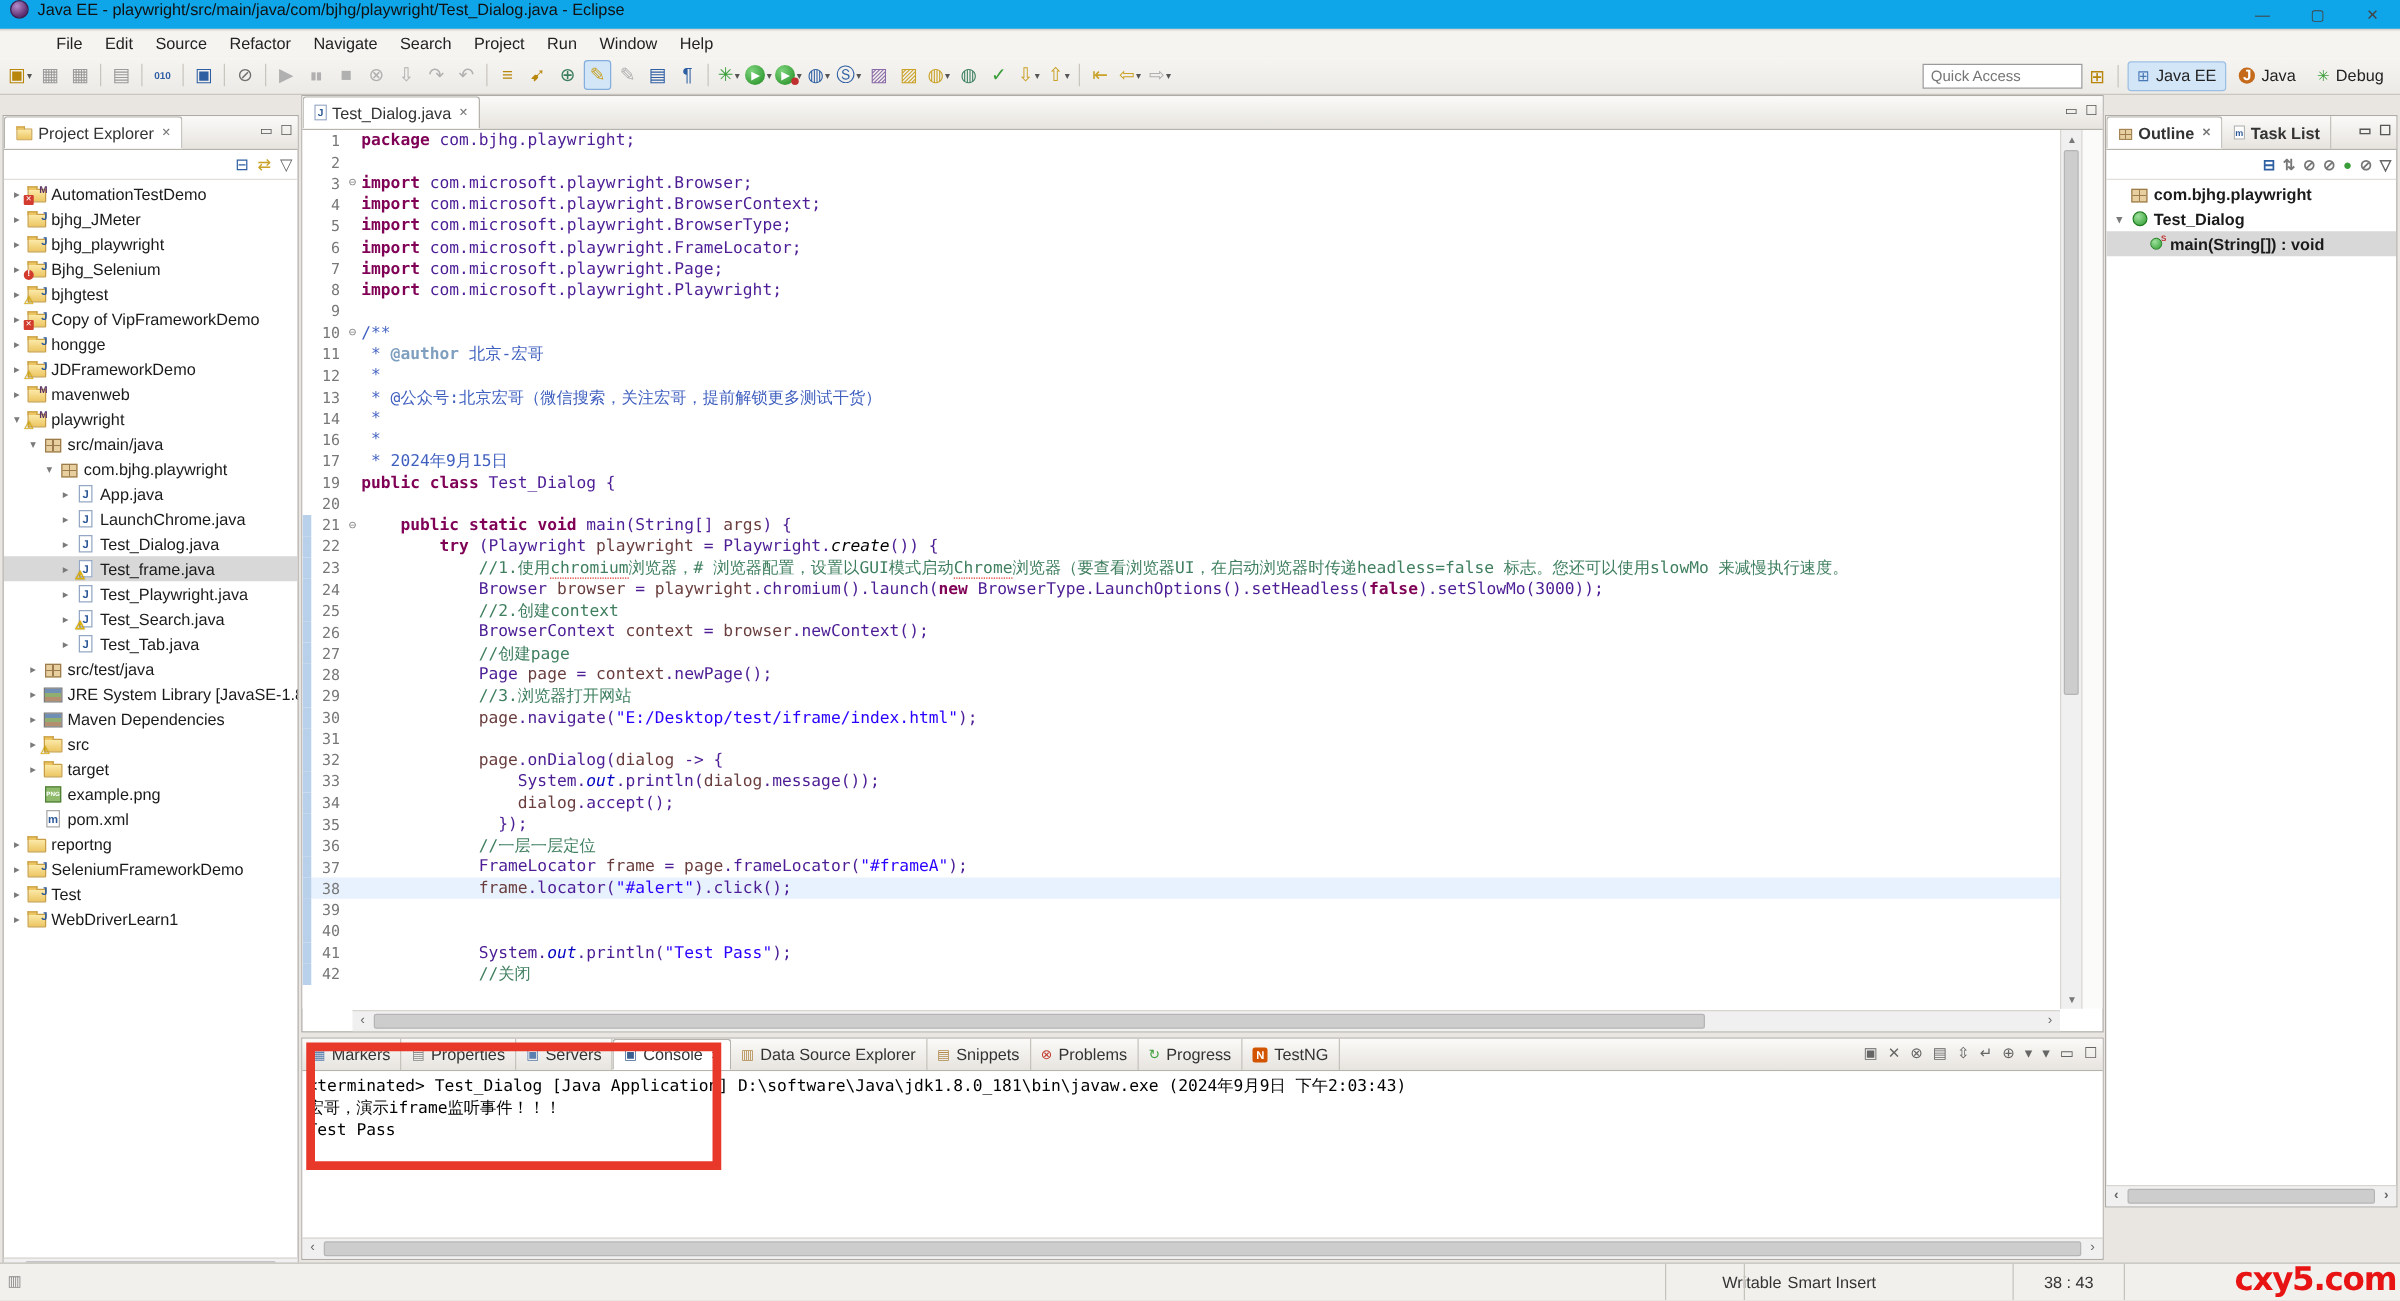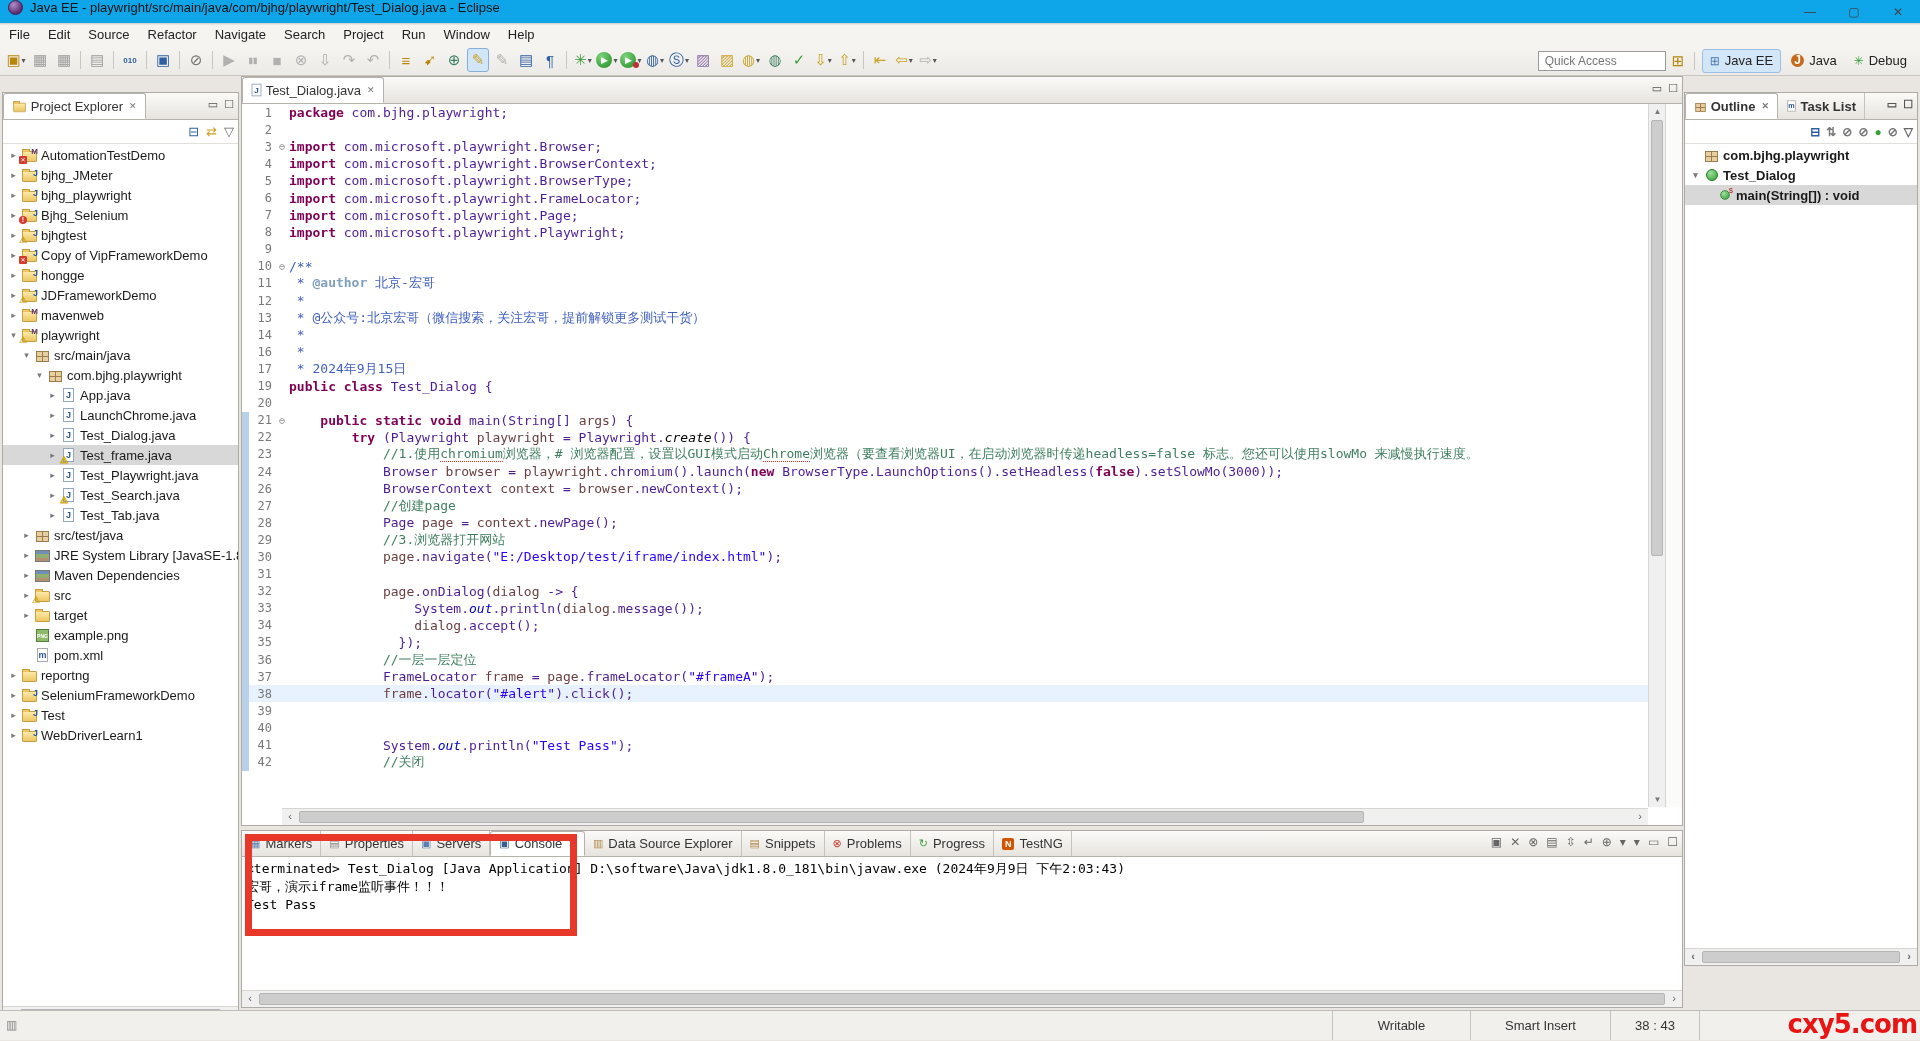--- a/index.html
+++ b/index.html
@@ -5,21 +5,21 @@
   * { margin:0; padding:0; box-sizing:border-box; }
   html,body { width:1920px; height:1041px; overflow:hidden; font-family:"Liberation Sans", sans-serif; background:#e9e6e1; position:relative; }
 
   
   #titlebar { position:absolute; left:0; top:0; width:1920px; height:24px; background:#0ea5e9; border-bottom:1px solid #d8d5d0; display:flex; align-items:flex-start; }
   #eclipse-logo { width:15px; height:15px; border-radius:50%; margin:0 7px 0 8px; background:radial-gradient(circle at 35% 30%, #b48ccb, #5c2d6e 70%); border:1px solid #3e1d4c; }
   #window-title { font-size:13px; color:#111; }
   #win-controls { position:absolute; right:0; top:0; height:24px; display:flex; }
   .winbtn { width:44px; height:24px; text-align:center; line-height:24px; font-size:12px; color:#444; }
 
-  #menubar { position:absolute; left:0; top:25px; width:1920px; height:20px; background:#f6f4f1; display:flex; align-items:center; }
+  #menubar { position:absolute; left:0; top:25px; width:1920px; height:20px; background:#f6f4f1; display:flex; align-items:center;padding-left:36px; }
   .menu-item { font-size:13px; color:#222; padding:0 9px; line-height:20px; }
 
   #toolbar { position:absolute; left:0; top:45px; width:1920px; height:31px; background:linear-gradient(#f7f5f2,#eceae6); border-bottom:1px solid #c9c6c0; display:flex; align-items:center; padding-left:4px; }
   .tbi { height:24px; min-width:22px; display:inline-flex; align-items:center; justify-content:center; margin:0 1px; border-radius:3px; font-size:15px; }
   .tbi.active { background:#d3e6f8; border:1px solid #84aede; }
   .tbsep { width:1px; height:18px; background:#c9c6c0; margin:0 4px; display:inline-block; }
   .caret { font-size:8px; color:#555; margin-left:1px; }
   .glyph-run { width:16px; height:16px; border-radius:50%; background:radial-gradient(circle at 35% 30%, #7cd47c, #1e8a1e); color:#fff; font-size:9px; line-height:16px; text-align:center; }
   .tiny { font-size:8px; font-weight:bold; }
 
@@ -121,21 +121,21 @@
   
   #outline { left:1684px; top:92px; width:234px; height:874px;font-weight:bold; }
   #outline-toolbar { height:24px; border-bottom:1px solid #e2dfda; display:flex; justify-content:flex-end; align-items:center; padding-right:4px; }
   #outline-toolbar span { margin-left:6px; font-size:12px; }
   #outline-tree { position:absolute; top:52px; bottom:17px; left:0; right:0; overflow:hidden; }
 
   
   #statusbar { position:absolute; left:0; top:1010px; width:1920px; height:30px; background:#f2f0ed; border-top:1px solid #c0bdb8; font-size:13px; color:#333; }
   .scell { position:absolute; top:0; height:100%; display:flex; align-items:center; justify-content:center; border-left:1px solid #c6c3bd; }
   #sb-writable { left:1332px; width:138px; }
-  #sb-insert   { left:1470px; width:140px; }
+  #sb-insert   { left:1395px; width:140px; }
   #sb-pos      { left:1610px; width:90px; border-right:1px solid #c6c3bd; }
   #sb-trayicon { position:absolute; left:6px; top:7px; font-size:12px; color:#888; }
 
   
   #red-annotation { position:absolute; left:245px; top:834px; width:332px; height:102px; border:7px solid #e8382a; z-index:40; }
   #watermark { position:absolute; right:3px; top:1009px; font-size:26px; font-weight:bold; color:#e81414; z-index:50; letter-spacing:-1px; font-family:"DejaVu Sans", sans-serif; }
 </style>
 </head>
 <body>
 
@@ -594,20 +594,21 @@
       <div class="cl"><span class="annot"></span><span class="lnum">13</span><span class="fold"></span><span><span class="tk-j"> * @公众号:北京宏哥（微信搜索，关注宏哥，提前解锁更多测试干货）</span></span></div>
       <div class="cl"><span class="annot"></span><span class="lnum">14</span><span class="fold"></span><span><span class="tk-j"> * </span></span></div>
       <div class="cl"><span class="annot"></span><span class="lnum">16</span><span class="fold"></span><span><span class="tk-j"> * </span></span></div>
       <div class="cl"><span class="annot"></span><span class="lnum">17</span><span class="fold"></span><span><span class="tk-j"> * 2024年9月15日</span></span></div>
       <div class="cl"><span class="annot"></span><span class="lnum">19</span><span class="fold"></span><span><span class="tk-k">public</span><span class="tk-p"> </span><span class="tk-k">class</span><span class="tk-p"> Test_Dialog {</span></span></div>
       <div class="cl"><span class="annot"></span><span class="lnum">20</span><span class="fold"></span><span></span></div>
       <div class="cl"><span class="annot chg"></span><span class="lnum">21</span><span class="fold">⊖</span><span><span class="tk-p">    </span><span class="tk-k">public</span><span class="tk-p"> </span><span class="tk-k">static</span><span class="tk-p"> </span><span class="tk-k">void</span><span class="tk-p"> main(String[] </span><span class="tk-v">args</span><span class="tk-p">) {</span></span></div>
       <div class="cl"><span class="annot chg"></span><span class="lnum">22</span><span class="fold"></span><span><span class="tk-p">        </span><span class="tk-k">try</span><span class="tk-p"> (Playwright </span><span class="tk-v">playwright</span><span class="tk-p"> = Playwright.</span><span class="tk-sm">create</span><span class="tk-p">()) {</span></span></div>
       <div class="cl"><span class="annot chg"></span><span class="lnum">23</span><span class="fold"></span><span><span class="tk-p">            </span><span class="tk-c">//1.使用</span><span class="tk-c sq">chromium</span><span class="tk-c">浏览器，# 浏览器配置，设置以GUI模式启动</span><span class="tk-c sq">Chrome</span><span class="tk-c">浏览器（要查看浏览器UI，在启动浏览器时传递headless=false 标志。您还可以使用slowMo 来减慢执行速度。</span></span></div>
       <div class="cl"><span class="annot chg"></span><span class="lnum">24</span><span class="fold"></span><span><span class="tk-p">            Browser </span><span class="tk-v">browser</span><span class="tk-p"> = </span><span class="tk-v">playwright</span><span class="tk-p">.chromium().launch(</span><span class="tk-k">new</span><span class="tk-p"> BrowserType.LaunchOptions().setHeadless(</span><span class="tk-k">false</span><span class="tk-p">).setSlowMo(3000));</span></span></div>
+      <div class="cl"><span class="annot chg"></span><span class="lnum">25</span><span class="fold"></span><span><span class="tk-p">            </span><span class="tk-c">//2.创建context</span></span></div>
       <div class="cl"><span class="annot chg"></span><span class="lnum">26</span><span class="fold"></span><span><span class="tk-p">            BrowserContext </span><span class="tk-v">context</span><span class="tk-p"> = </span><span class="tk-v">browser</span><span class="tk-p">.newContext();</span></span></div>
       <div class="cl"><span class="annot chg"></span><span class="lnum">27</span><span class="fold"></span><span><span class="tk-p">            </span><span class="tk-c">//创建page</span></span></div>
       <div class="cl"><span class="annot chg"></span><span class="lnum">28</span><span class="fold"></span><span><span class="tk-p">            Page </span><span class="tk-v">page</span><span class="tk-p"> = </span><span class="tk-v">context</span><span class="tk-p">.newPage();</span></span></div>
       <div class="cl"><span class="annot chg"></span><span class="lnum">29</span><span class="fold"></span><span><span class="tk-p">            </span><span class="tk-c">//3.浏览器打开网站</span></span></div>
       <div class="cl"><span class="annot chg"></span><span class="lnum">30</span><span class="fold"></span><span><span class="tk-p">            </span><span class="tk-v">page</span><span class="tk-p">.navigate(</span><span class="tk-s">"E:/Desktop/test/iframe/index.html"</span><span class="tk-p">);</span></span></div>
       <div class="cl"><span class="annot chg"></span><span class="lnum">31</span><span class="fold"></span><span></span></div>
       <div class="cl"><span class="annot chg"></span><span class="lnum">32</span><span class="fold"></span><span><span class="tk-p">            </span><span class="tk-v">page</span><span class="tk-p">.onDialog(</span><span class="tk-v">dialog</span><span class="tk-p"> -&gt; {</span></span></div>
       <div class="cl"><span class="annot chg"></span><span class="lnum">33</span><span class="fold"></span><span><span class="tk-p">                System.</span><span class="tk-f">out</span><span class="tk-p">.println(</span><span class="tk-v">dialog</span><span class="tk-p">.message());</span></span></div>
       <div class="cl"><span class="annot chg"></span><span class="lnum">34</span><span class="fold"></span><span><span class="tk-p">                </span><span class="tk-v">dialog</span><span class="tk-p">.accept();</span></span></div>
       <div class="cl"><span class="annot chg"></span><span class="lnum">35</span><span class="fold"></span><span><span class="tk-p">              });</span></span></div>

